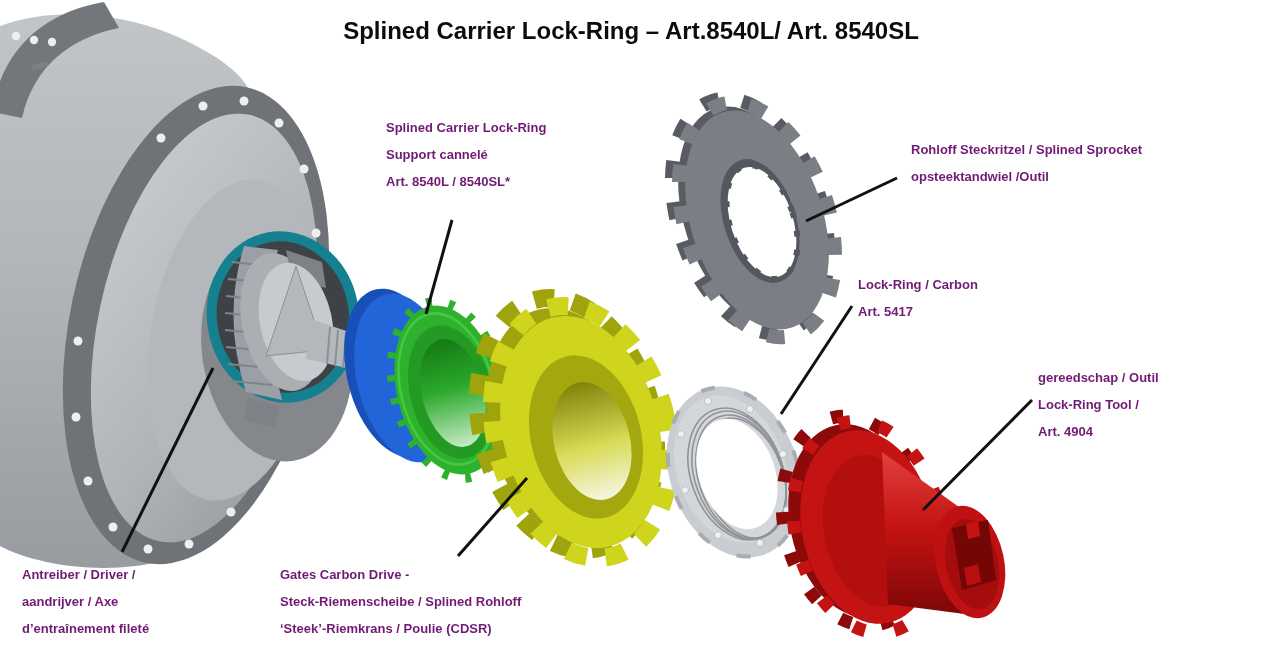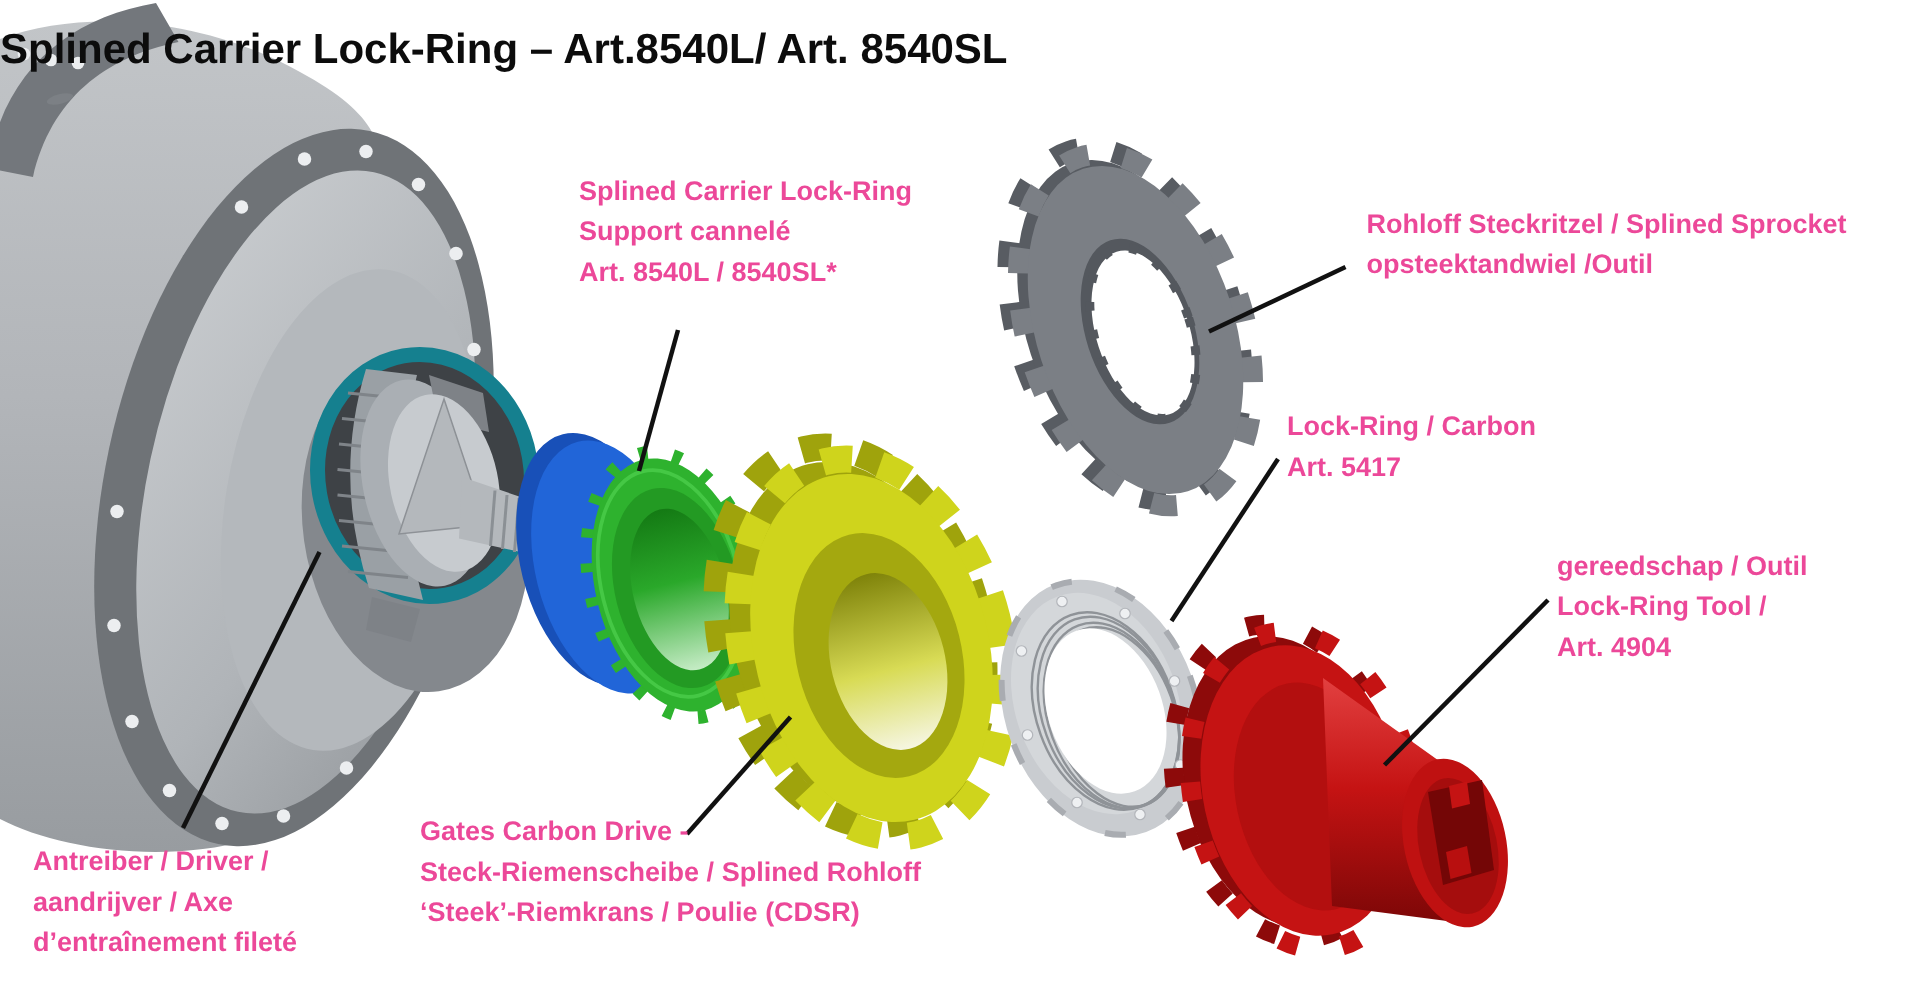--- a/index.html
+++ b/index.html
@@ -1,21 +1,21 @@
 <!DOCTYPE html>
 <html><head>
 <meta charset="utf-8">
 <style>
   html,body{margin:0;padding:0;background:#ffffff;}
   .stage{position:relative;width:1280px;height:664px;background:#ffffff;overflow:hidden;
          font-family:"Liberation Sans", sans-serif;}
   .stage svg{position:absolute;left:0;top:0;}
-  .title{position:absolute;left:0;top:17px;width:1262px;
-         font-size:28px;font-weight:bold;color:#0c0c0c;letter-spacing:0px;white-space:nowrap;}
-  .lbl{position:absolute;font-size:18px;font-weight:bold;color:#ec4899;line-height:27px;white-space:nowrap;}
+  .title{position:absolute;left:0;top:17px;width:1262px;text-align:center;
+         font-size:24px;font-weight:bold;color:#0c0c0c;letter-spacing:0px;white-space:nowrap;}
+  .lbl{position:absolute;font-size:13px;font-weight:bold;color:#701a75;line-height:27px;white-space:nowrap;}
 </style>
 </head>
 <body>
 
 <div class="stage">
 
 <svg width="1280" height="664" viewBox="0 0 1280 664">
   <defs>
     <linearGradient id="gBarrel" x1="0" y1="0" x2="0" y2="1">
       <stop offset="0" stop-color="#c2c5c8"></stop>
@@ -203,19 +203,19 @@
   <div>Lock-Ring Tool /</div>
   <div>Art. 4904</div>
 </div>
 
 <div class="lbl" style="left:22px;top:561px">
   <div>Antreiber / Driver /</div>
   <div>aandrijver / Axe</div>
   <div>d’entraînement fileté</div>
 </div>
 
-<div class="lbl" style="left:280px;top:541px">
+<div class="lbl" style="left:280px;top:561px">
   <div>Gates Carbon Drive -</div>
   <div>Steck-Riemenscheibe / Splined Rohloff</div>
   <div>‘Steek’-Riemkrans / Poulie (CDSR)</div>
 </div>
 
 </div>
 
 </body></html>

